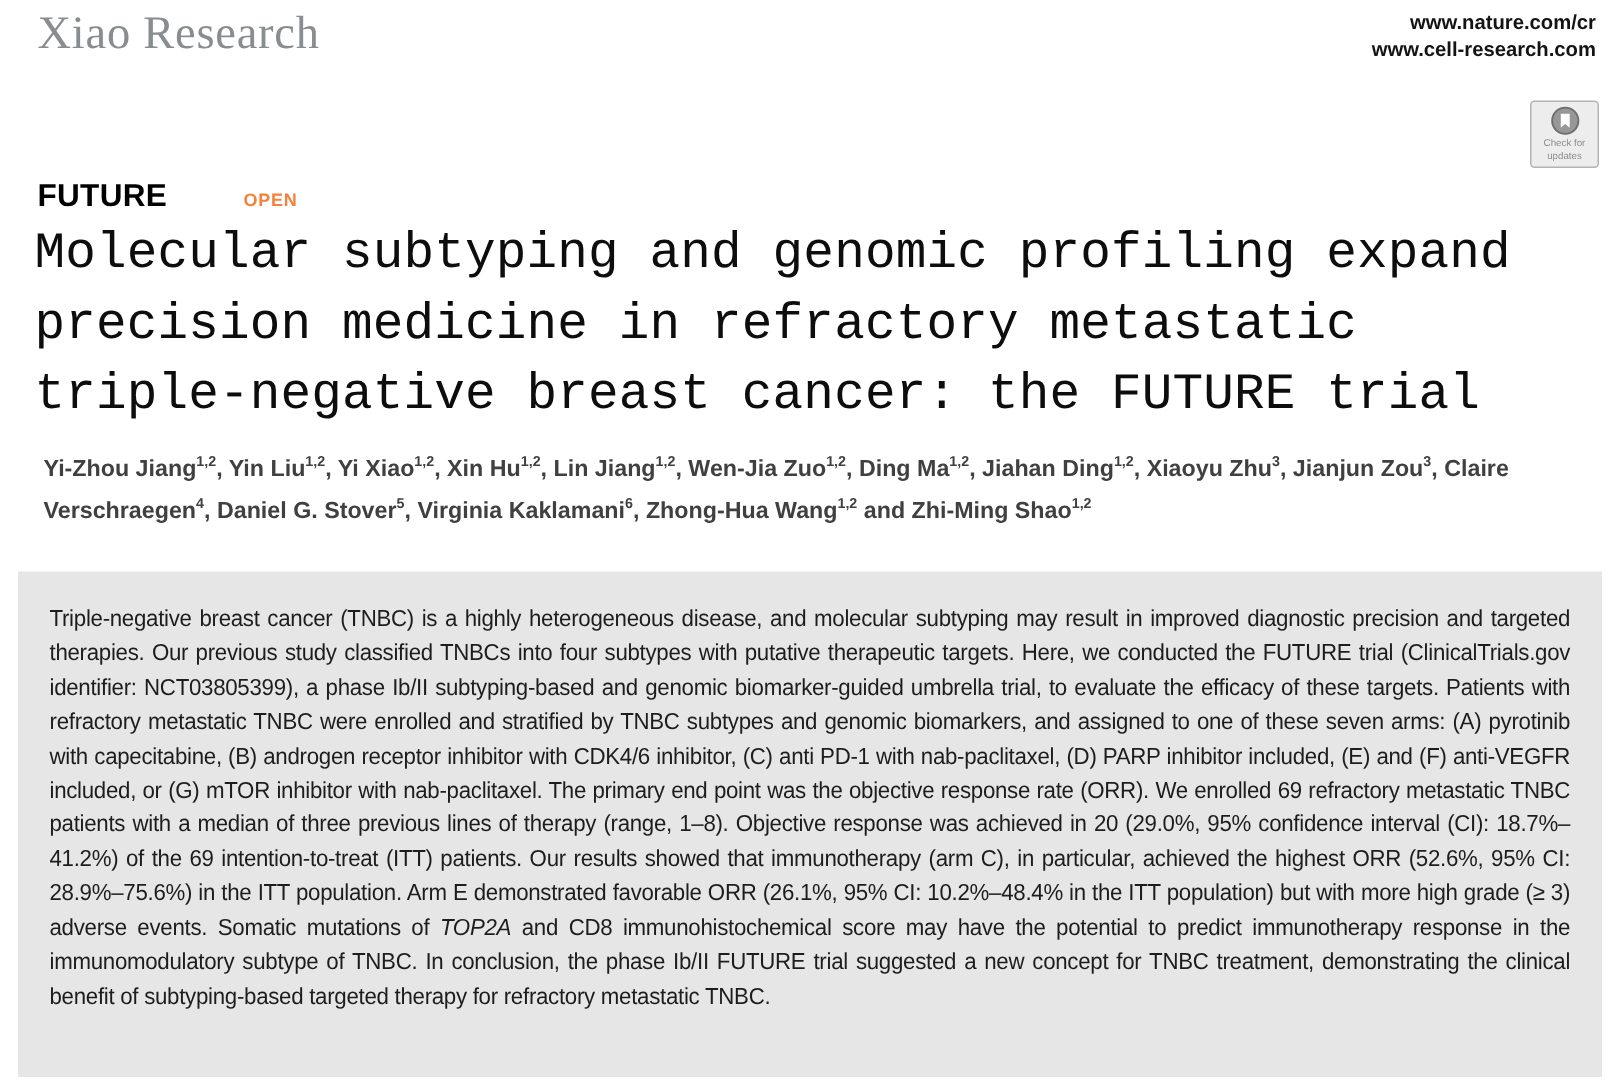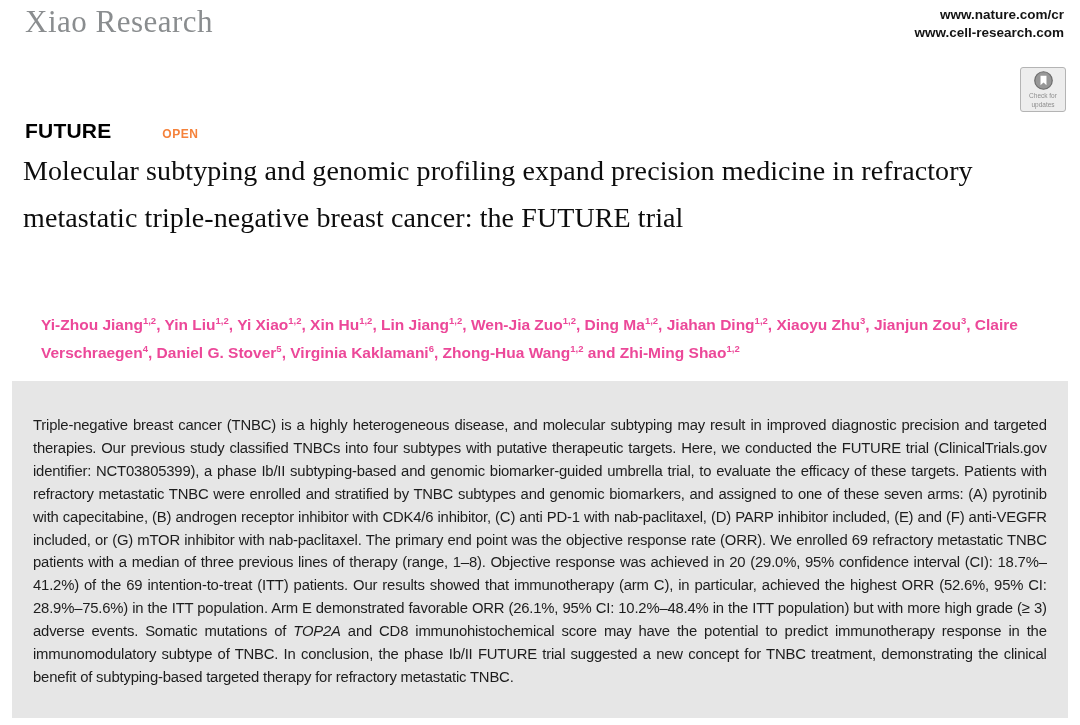--- a/index.html
+++ b/index.html
@@ -32,33 +32,33 @@
   
   .kicker-row{
     position:absolute;left:25px;top:119px;
     display:flex;align-items:baseline;
   }
   .kicker{font-size:21px;font-weight:800;color:#000;letter-spacing:.2px;}
   .open-label{font-size:12px;font-weight:700;letter-spacing:.5px;margin-left:51px;}
   
   .title{
     position:absolute;left:23px;top:147px;width:1030px;margin:0;
-    font-family:Liberation Serif, serif;font-weight:400;
-    font-size:28px;line-height:47px;color:#0d0d0d;letter-spacing:.1px;
+    font-family:Liberation Mono, monospace;font-weight:400;
+    font-size:34px;line-height:47px;color:#0d0d0d;letter-spacing:.1px;
   }
   
   .authors{
-    position:absolute;left:25px;top:295px;width:1035px;margin:16px;
-    font-size:15.5px;font-weight:700;color:#ec4899;line-height:28px;
+    position:absolute;left:25px;top:295px;width:1035px;margin:4px;
+    font-size:15.5px;font-weight:700;color:#404040;line-height:28px;
   }
   .authors sup{font-size:9.5px;line-height:0;}
   
   .abstract{
     position:absolute;left:12px;top:381px;width:1056px;height:337px;
-    box-sizing:border-box;padding:33px 21px;
+    box-sizing:border-box;padding:21px 21px;
   }
   .abstract-text{
     margin:0;font-size:15.4px;line-height:22.9px;color:#1d1d1d;
     text-align:justify;letter-spacing:-.2px;
     transform:scaleX(.965);transform-origin:0 0;width:103.6%;
   }
   .abstract-text i{font-style:italic;}
 </style>
 </head>
 <body>

